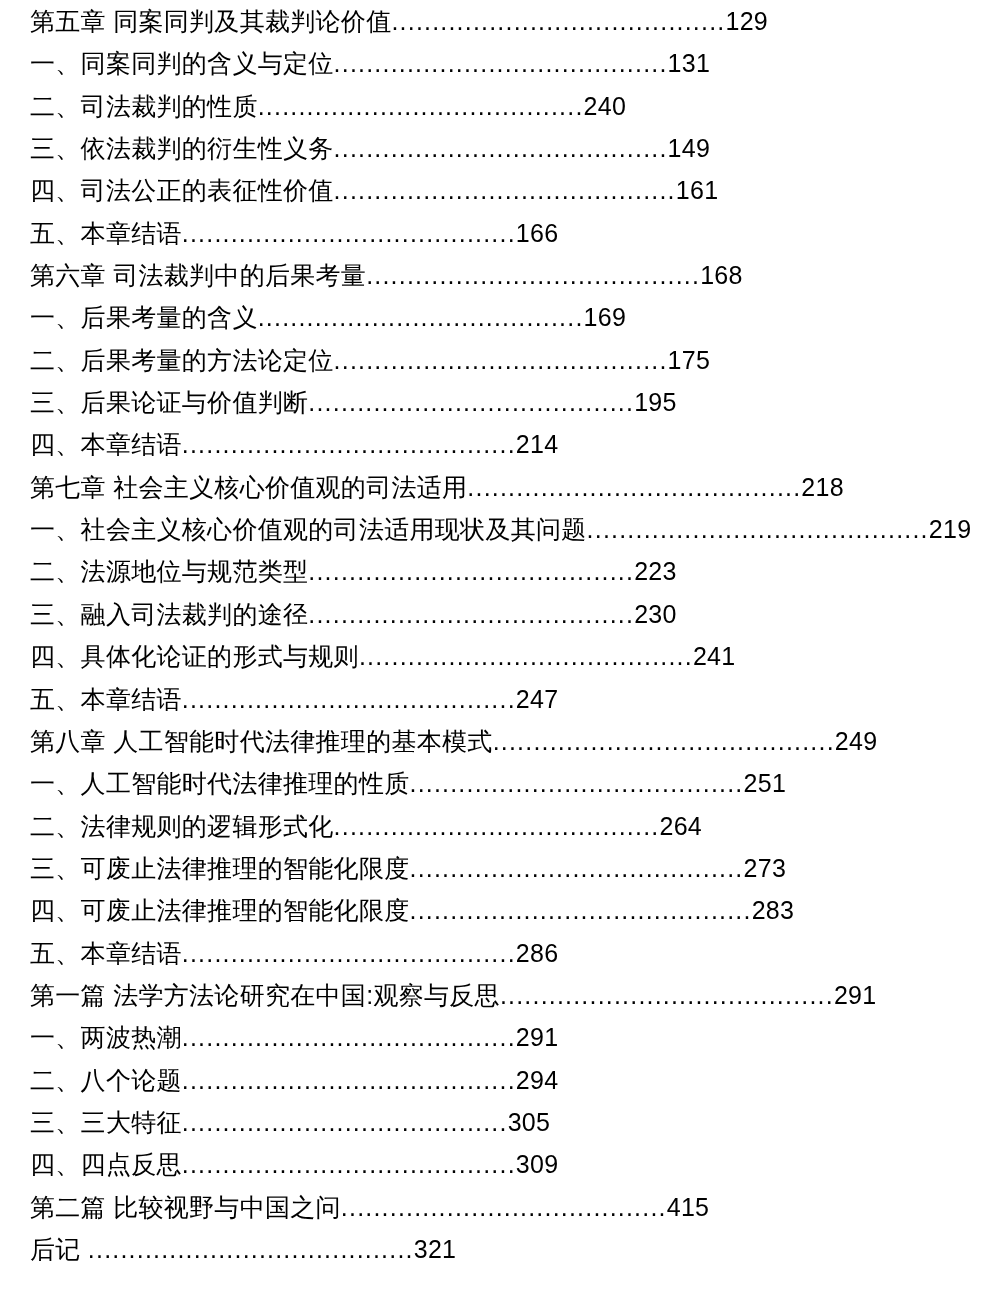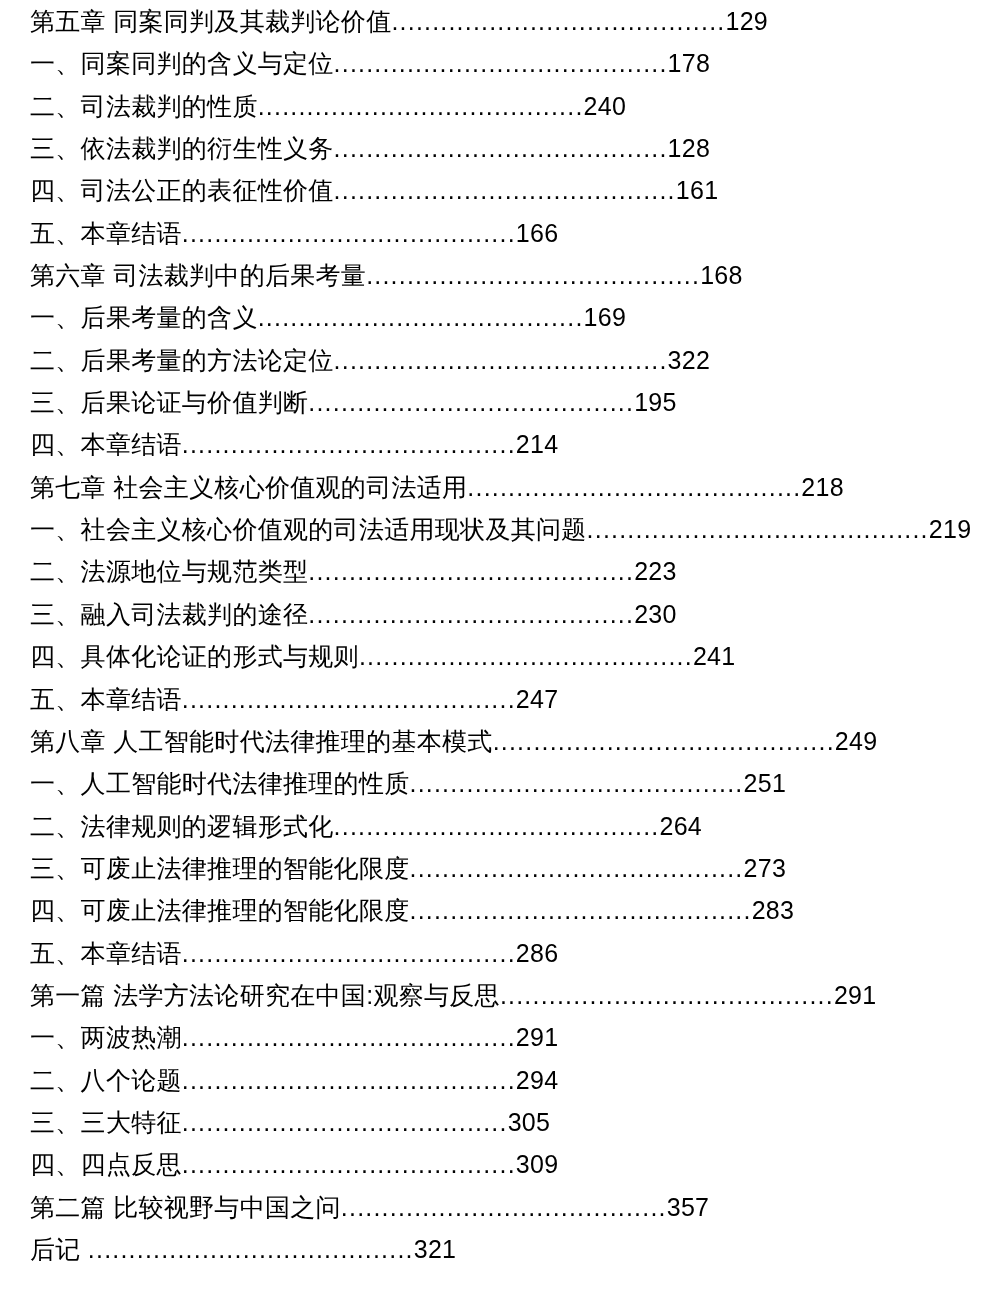--- a/index.html
+++ b/index.html
@@ -37,43 +37,43 @@
   .toc-page {
     letter-spacing: 0.3px;
   }
 </style>
 </head>
 <body>
 
 <div class="toc">
   <div>
       <div class="toc-row"><span class="toc-label">第五章 同案同判及其裁判论价值</span><span class="toc-dots">.........................................</span><span class="toc-page">129</span></div>
-      <div class="toc-row"><span class="toc-label">一、同案同判的含义与定位</span><span class="toc-dots">.........................................</span><span class="toc-page">178</span></div>
+      <div class="toc-row"><span class="toc-label">一、同案同判的含义与定位</span><span class="toc-dots">.........................................</span><span class="toc-page">131</span></div>
       <div class="toc-row"><span class="toc-label">二、司法裁判的性质</span><span class="toc-dots">........................................</span><span class="toc-page">240</span></div>
-      <div class="toc-row"><span class="toc-label">三、依法裁判的衍生性义务</span><span class="toc-dots">.........................................</span><span class="toc-page">128</span></div>
+      <div class="toc-row"><span class="toc-label">三、依法裁判的衍生性义务</span><span class="toc-dots">.........................................</span><span class="toc-page">149</span></div>
       <div class="toc-row"><span class="toc-label">四、司法公正的表征性价值</span><span class="toc-dots">..........................................</span><span class="toc-page">161</span></div>
       <div class="toc-row"><span class="toc-label">五、本章结语</span><span class="toc-dots">.........................................</span><span class="toc-page">166</span></div>
       <div class="toc-row"><span class="toc-label">第六章 司法裁判中的后果考量</span><span class="toc-dots">.........................................</span><span class="toc-page">168</span></div>
       <div class="toc-row"><span class="toc-label">一、后果考量的含义</span><span class="toc-dots">........................................</span><span class="toc-page">169</span></div>
-      <div class="toc-row"><span class="toc-label">二、后果考量的方法论定位</span><span class="toc-dots">.........................................</span><span class="toc-page">322</span></div>
+      <div class="toc-row"><span class="toc-label">二、后果考量的方法论定位</span><span class="toc-dots">.........................................</span><span class="toc-page">175</span></div>
       <div class="toc-row"><span class="toc-label">三、后果论证与价值判断</span><span class="toc-dots">........................................</span><span class="toc-page">195</span></div>
       <div class="toc-row"><span class="toc-label">四、本章结语</span><span class="toc-dots">.........................................</span><span class="toc-page">214</span></div>
       <div class="toc-row"><span class="toc-label">第七章 社会主义核心价值观的司法适用</span><span class="toc-dots">.........................................</span><span class="toc-page">218</span></div>
       <div class="toc-row"><span class="toc-label">一、社会主义核心价值观的司法适用现状及其问题</span><span class="toc-dots">..........................................</span><span class="toc-page">219</span></div>
       <div class="toc-row"><span class="toc-label">二、法源地位与规范类型</span><span class="toc-dots">........................................</span><span class="toc-page">223</span></div>
       <div class="toc-row"><span class="toc-label">三、融入司法裁判的途径</span><span class="toc-dots">........................................</span><span class="toc-page">230</span></div>
       <div class="toc-row"><span class="toc-label">四、具体化论证的形式与规则</span><span class="toc-dots">.........................................</span><span class="toc-page">241</span></div>
       <div class="toc-row"><span class="toc-label">五、本章结语</span><span class="toc-dots">.........................................</span><span class="toc-page">247</span></div>
       <div class="toc-row"><span class="toc-label">第八章 人工智能时代法律推理的基本模式</span><span class="toc-dots">..........................................</span><span class="toc-page">249</span></div>
       <div class="toc-row"><span class="toc-label">一、人工智能时代法律推理的性质</span><span class="toc-dots">.........................................</span><span class="toc-page">251</span></div>
       <div class="toc-row"><span class="toc-label">二、法律规则的逻辑形式化</span><span class="toc-dots">........................................</span><span class="toc-page">264</span></div>
       <div class="toc-row"><span class="toc-label">三、可废止法律推理的智能化限度</span><span class="toc-dots">.........................................</span><span class="toc-page">273</span></div>
       <div class="toc-row"><span class="toc-label">四、可废止法律推理的智能化限度</span><span class="toc-dots">..........................................</span><span class="toc-page">283</span></div>
       <div class="toc-row"><span class="toc-label">五、本章结语</span><span class="toc-dots">.........................................</span><span class="toc-page">286</span></div>
       <div class="toc-row"><span class="toc-label">第一篇 法学方法论研究在中国:观察与反思</span><span class="toc-dots">.........................................</span><span class="toc-page">291</span></div>
       <div class="toc-row"><span class="toc-label">一、两波热潮</span><span class="toc-dots">.........................................</span><span class="toc-page">291</span></div>
       <div class="toc-row"><span class="toc-label">二、八个论题</span><span class="toc-dots">.........................................</span><span class="toc-page">294</span></div>
       <div class="toc-row"><span class="toc-label">三、三大特征</span><span class="toc-dots">........................................</span><span class="toc-page">305</span></div>
       <div class="toc-row"><span class="toc-label">四、四点反思</span><span class="toc-dots">.........................................</span><span class="toc-page">309</span></div>
-      <div class="toc-row"><span class="toc-label">第二篇 比较视野与中国之问</span><span class="toc-dots">........................................</span><span class="toc-page">357</span></div>
+      <div class="toc-row"><span class="toc-label">第二篇 比较视野与中国之问</span><span class="toc-dots">........................................</span><span class="toc-page">415</span></div>
       <div class="toc-row"><span class="toc-label">后记 </span><span class="toc-dots">........................................</span><span class="toc-page">321</span></div>
     </div>
 </div>
 
 </body></html>

